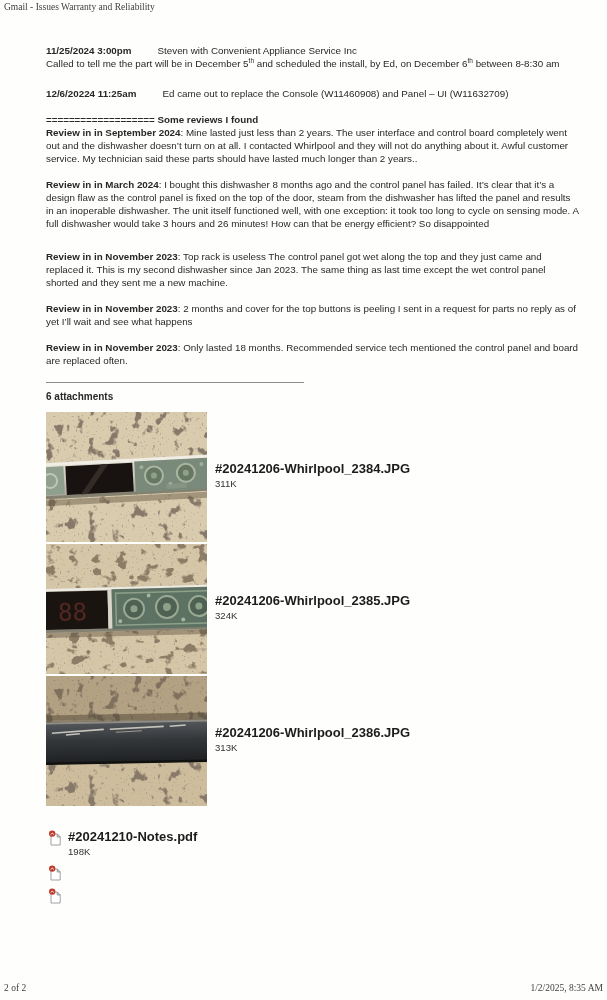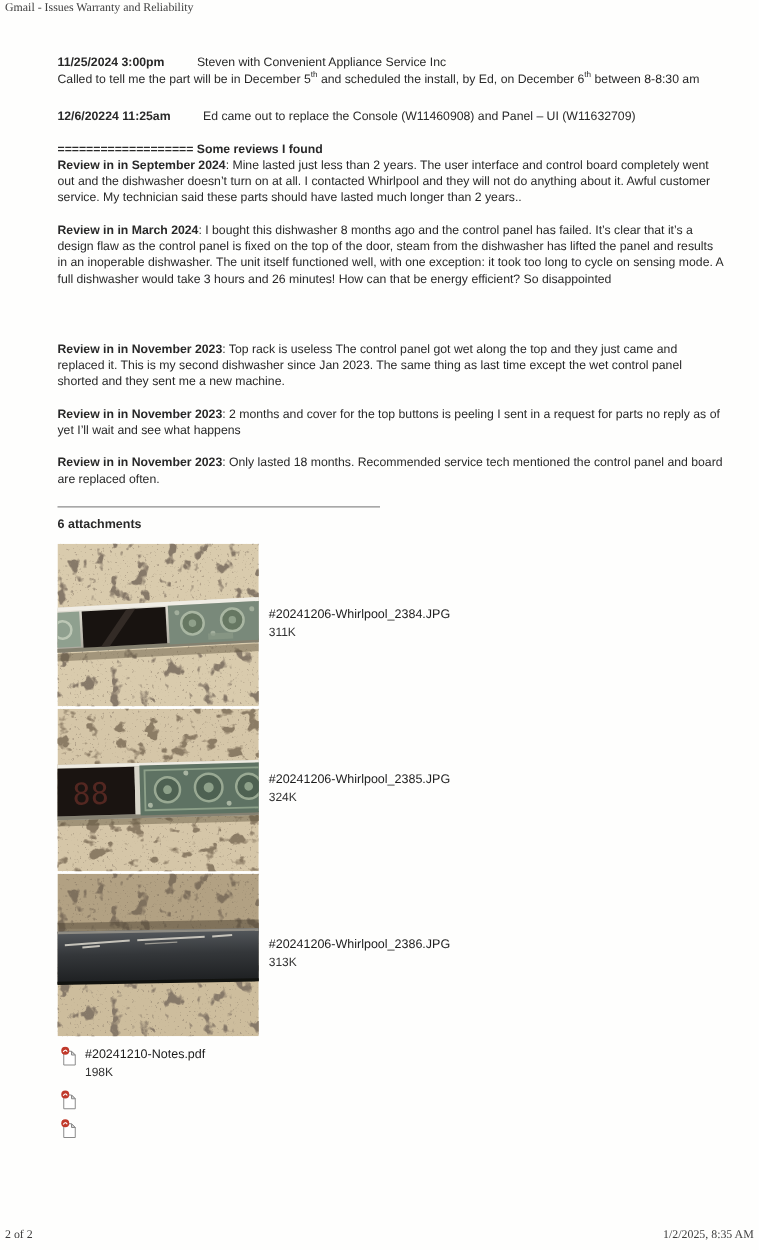--- a/index.html
+++ b/index.html
@@ -6,32 +6,32 @@
   .page{position:relative;width:607px;height:1000px;background:#fefefd;overflow:hidden;
         font-family:"Liberation Sans",sans-serif;color:#282828;}
   .chrome{position:absolute;left:4px;right:4px;display:flex;justify-content:space-between;
           font-family:"Liberation Serif",serif;font-size:9.5px;color:#3d3d3d;}
   .chrome.top{top:2px;}
   .chrome.bottom{top:983px;}
   .content{position:absolute;left:46px;top:44px;width:534px;font-size:9.8px;line-height:13px;}
   .b{font-weight:bold;}
   .tab{display:inline-block;width:26px;}
   .para{margin:0 0 13px 0;}
-  .para.gap-lg{margin-bottom:43px;}
+  .para.gap-lg{margin-bottom:20px;}
   .para.gap-md{margin-bottom:17px;}
   sup{font-size:6.5px;vertical-align:super;line-height:0;}
   .divider{border:0;border-top:1px solid #8c8c8c;width:258px;margin:15px 0 7px 0;}
   .attach-header{font-weight:bold;font-size:10px;margin-bottom:9px;}
   .photo-row{display:flex;align-items:flex-start;margin-bottom:2px;}
   .photo-thumb{width:161px;height:130px;cursor:pointer;}
   .photo-thumb svg{display:block;}
   .photo-label{margin-left:8px;margin-top:50px;}
-  .fname{font-weight:normal;font-size:10px;color:#1c1c1c;}
+  .fname{font-weight:bold;font-size:13px;color:#1c1c1c;}
   .fsize{font-size:9.6px;color:#333;margin-top:2px;}
-  .pdf-list{margin-top:8px;}
+  .pdf-list{margin-top:24px;}
   .pdf-row{display:flex;align-items:flex-start;margin:0 0 7px 2px;cursor:pointer;}
   .pdf-icon{width:14px;height:16px;margin-right:6px;flex:none;}
   .hiddendefs{position:absolute;width:0;height:0;overflow:hidden;}
 </style>
 </head>
 <body>
 
 <svg class="hiddendefs" aria-hidden="true">
   <defs>
     <filter id="f-blotch-a" x="0%" y="0%" width="100%" height="100%">

